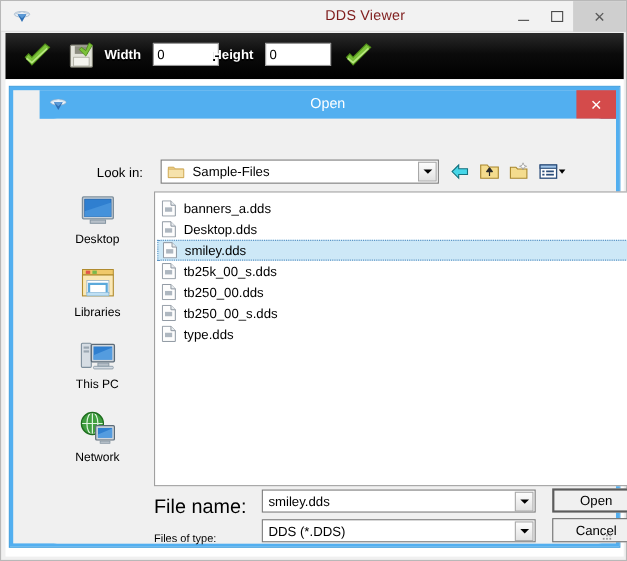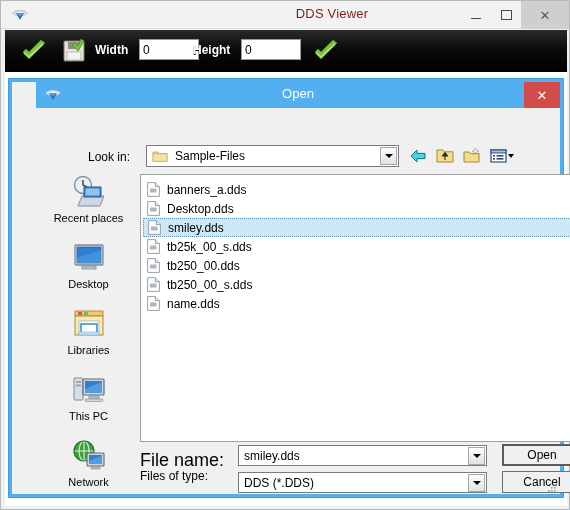--- a/index.html
+++ b/index.html
@@ -126,21 +126,21 @@
   }
   .frow:first-child{margin-top:5px;}
   .frow.sel{
     background:#cde8f7;border:1px dotted #5b93c4;
   }
   .fico{width:13px;height:15px;margin-right:7px;position:relative;flex:0 0 auto;}
   .fname{font-size:12px;color:#000;}
 
   
   .fn-label{position:absolute;left:104px;top:342px;font-size:18px;color:#000;}
-  .ft-label{position:absolute;left:104px;top:361px;font-size:12px;color:#000;}
+  .ft-label{position:absolute;left:104px;top:377px;font-size:10px;color:#000;}
   .fn-combo{
     position:absolute;left:202px;top:337px;width:249px;height:21px;
     background:#fff;border:1px solid #7a7a7a;box-sizing:border-box;
   }
   .ft-combo{
     position:absolute;left:202px;top:364px;width:249px;height:21px;
     background:#fff;border:1px solid #7a7a7a;box-sizing:border-box;
   }
   .cmb-text{position:absolute;left:5px;top:3px;font-size:12px;color:#000;}
   .btn{
@@ -271,32 +271,20 @@
               <rect x="4" y="12" width="2" height="1.6"></rect>
                 <rect x="7.5" y="12" width="7" height="1.6"></rect>
             </g>
             <path d="M19 8 L25 8 L22 12 Z" fill="#000"></path>
           </svg>
         </span>
       </div>
 
       <div class="places">
 
-        <div class="place">
-          <span class="pic">
-            <svg width="38" height="36" viewBox="0 0 38 36">
-              <circle cx="13" cy="11" r="8.5" fill="#e9eef3" stroke="#7d8e9c" stroke-width="1.3"></circle>
-              <path d="M13 6 L13 11 L17 13" fill="none" stroke="#44545f" stroke-width="1.6"></path>
-              <path d="M12 22 L34 22 L30 32 L8 32 Z" fill="#cfd8e0" stroke="#7d8e9c" stroke-width="1"></path>
-              <rect x="14" y="13" width="17" height="10" fill="#3f7fc4" stroke="#2a5b92" stroke-width="1"></rect>
-              <rect x="15.5" y="14.5" width="14" height="7" fill="#8ec3ef"></rect>
-            </svg>
-          </span>
-          <span class="lbl">Recent places</span>
-        </div>
 
         <div class="place">
           <span class="pic">
             <svg width="38" height="36" viewBox="0 0 38 36">
               <rect x="5" y="5" width="28" height="20" rx="1" fill="#cfd6dd" stroke="#7d8e9c" stroke-width="1.3"></rect>
               <rect x="7" y="7" width="24" height="16" fill="#2f7fd0"></rect>
               <rect x="7" y="7" width="24" height="16" fill="none" stroke="#1d5a9c" stroke-width=".6"></rect>
               <path d="M7 18 L31 10 L31 23 L7 23 Z" fill="#4e9ae0" opacity=".7"></path>
               <rect x="12" y="26" width="14" height="3" fill="#b7c0c9" stroke="#7d8e9c" stroke-width=".8"></rect>
             </svg>
@@ -414,21 +402,21 @@
           <span class="fname">tb250_00_s.dds</span>
         </div>
         <div class="frow">
           <span class="fico">
             <svg width="13" height="15" viewBox="0 0 13 15">
               <path d="M.6 .6 H8.4 L12.4 4.6 V14.4 H.6 Z" fill="#fdfdfd" stroke="#8d96a0" stroke-width=".9"></path>
               <path d="M8.4 .6 V4.6 H12.4" fill="#e8ecef" stroke="#8d96a0" stroke-width=".9"></path>
               <rect x="3" y="6.5" width="6.5" height="4" fill="#aeb7c0"></rect>
             </svg>
           </span>
-          <span class="fname">name.dds</span>
+          <span class="fname">type.dds</span>
         </div>
       </div>
 
       <div class="fn-label">File name:</div>
       <div class="fn-combo">
         <span class="cmb-text">smiley.dds</span>
         <span class="combo-arrow">
             <i></i>
           </span>
       </div>

